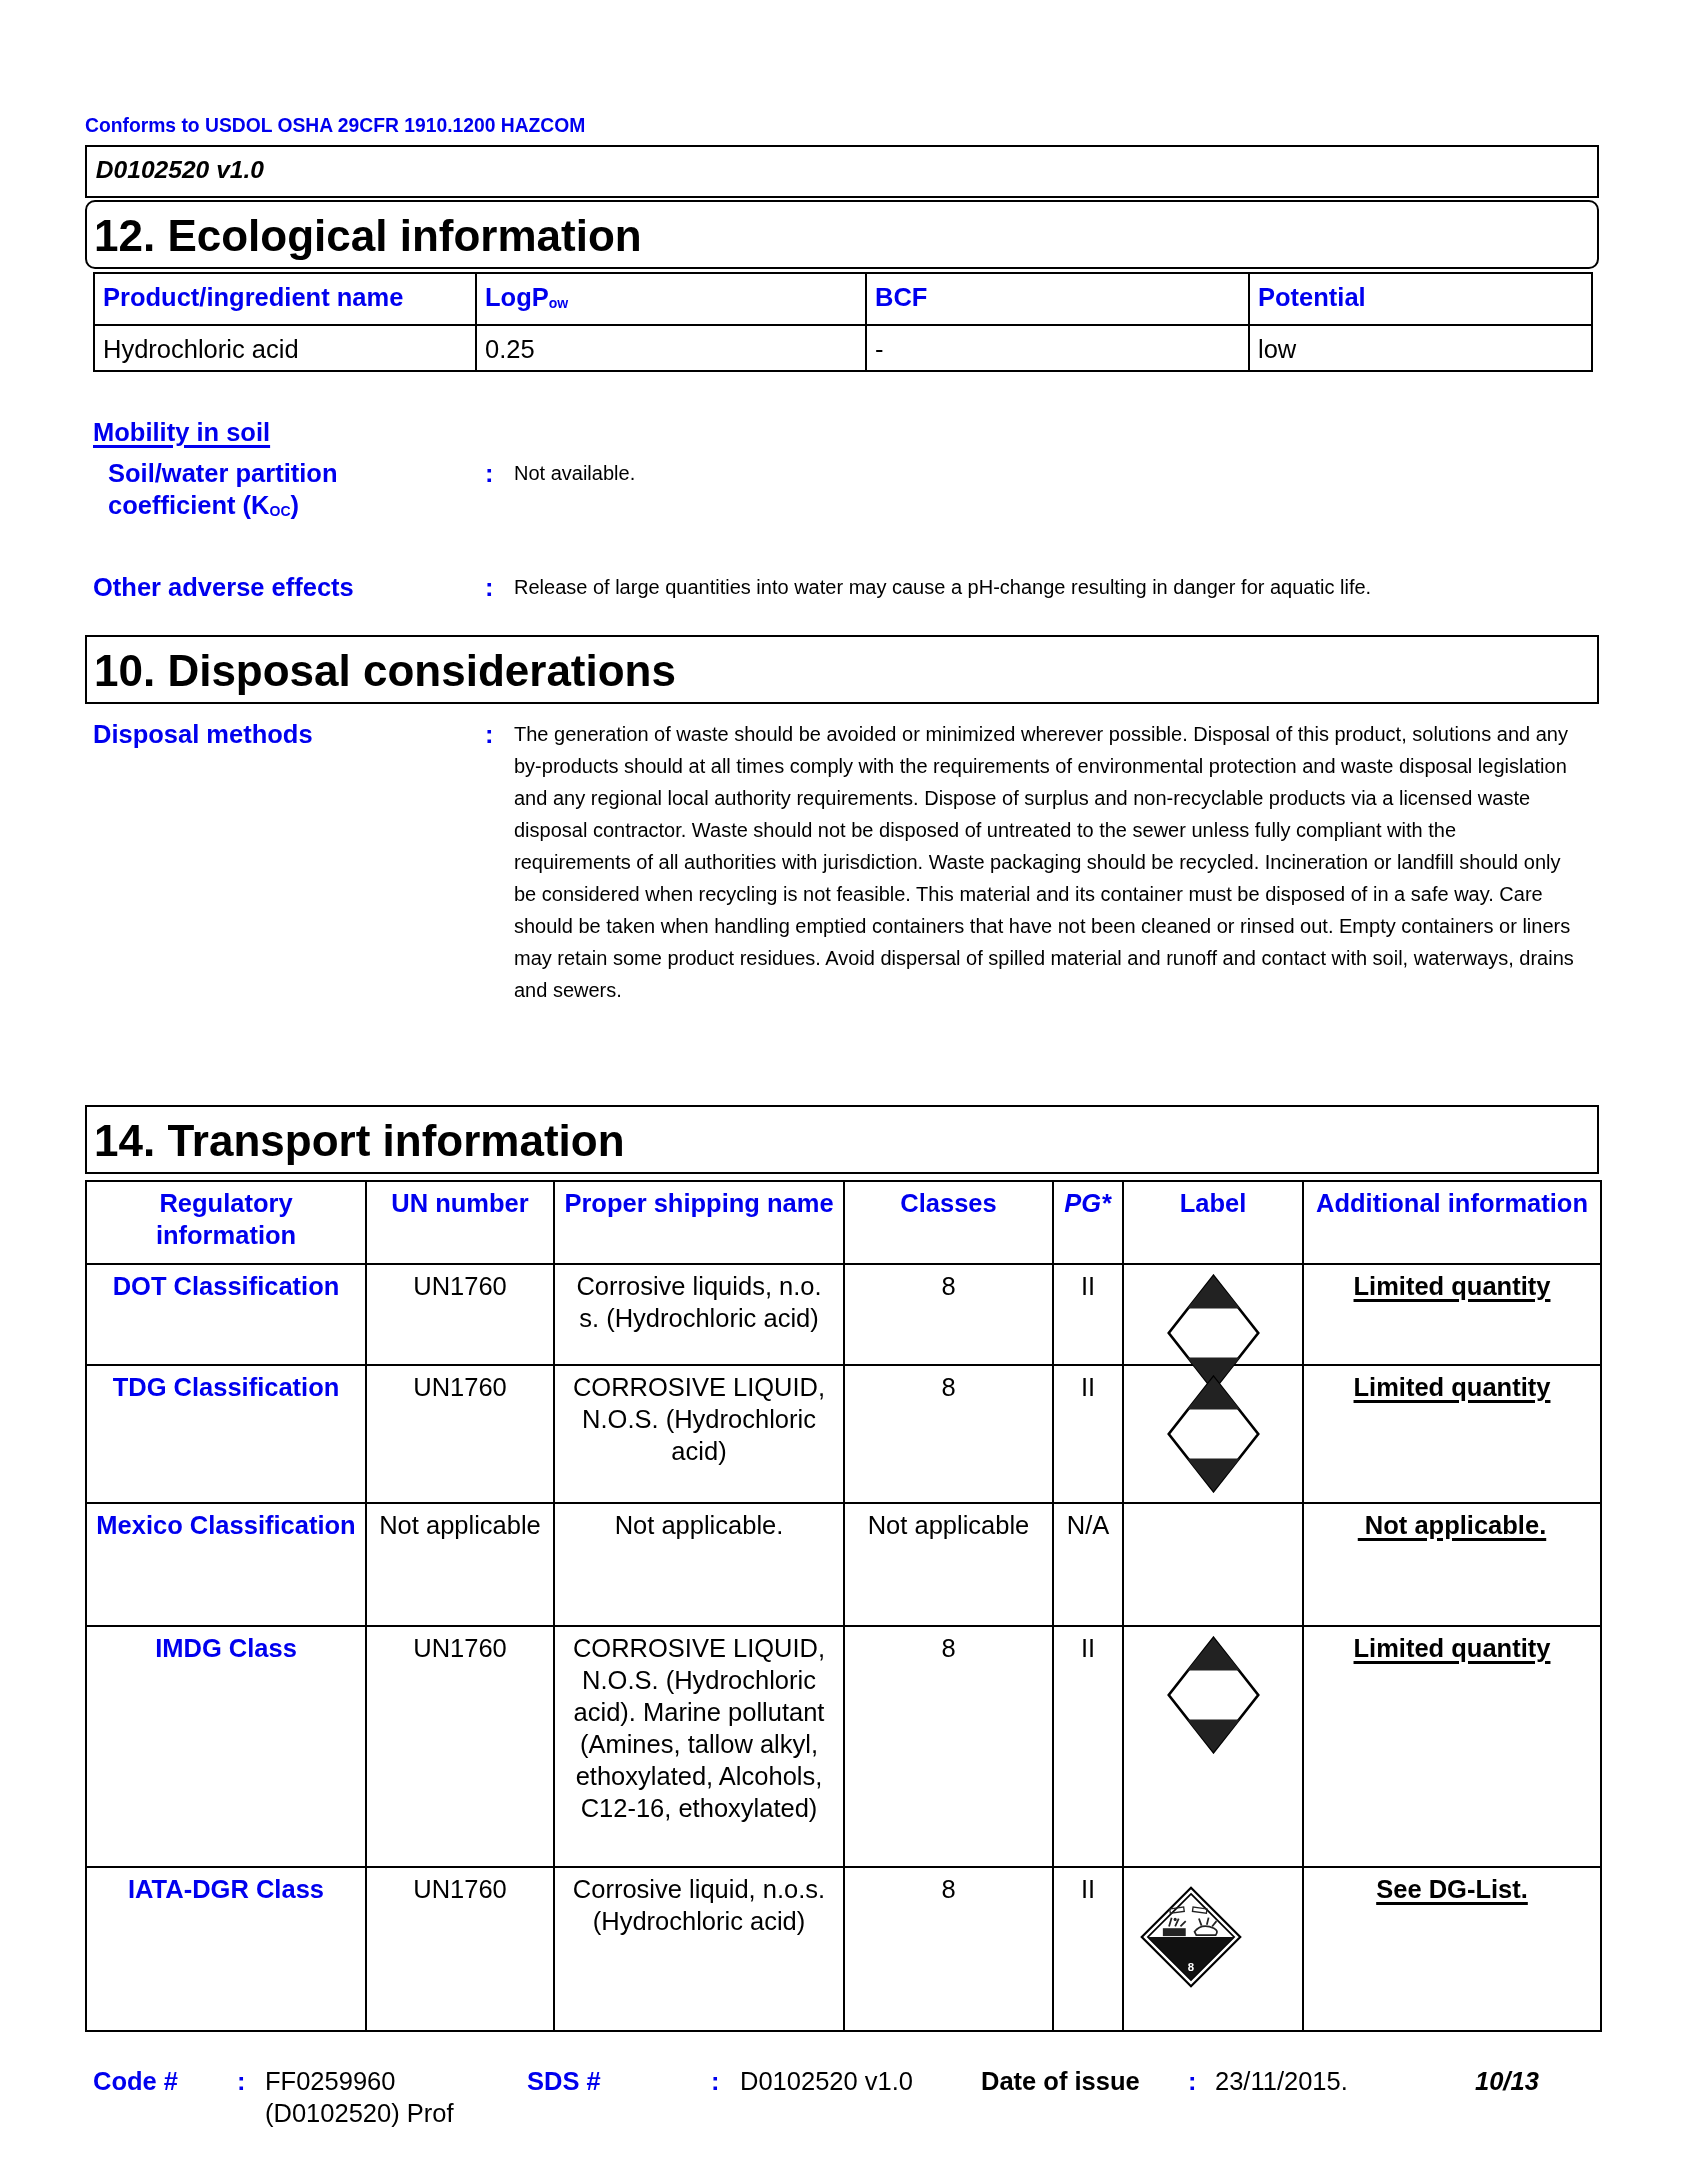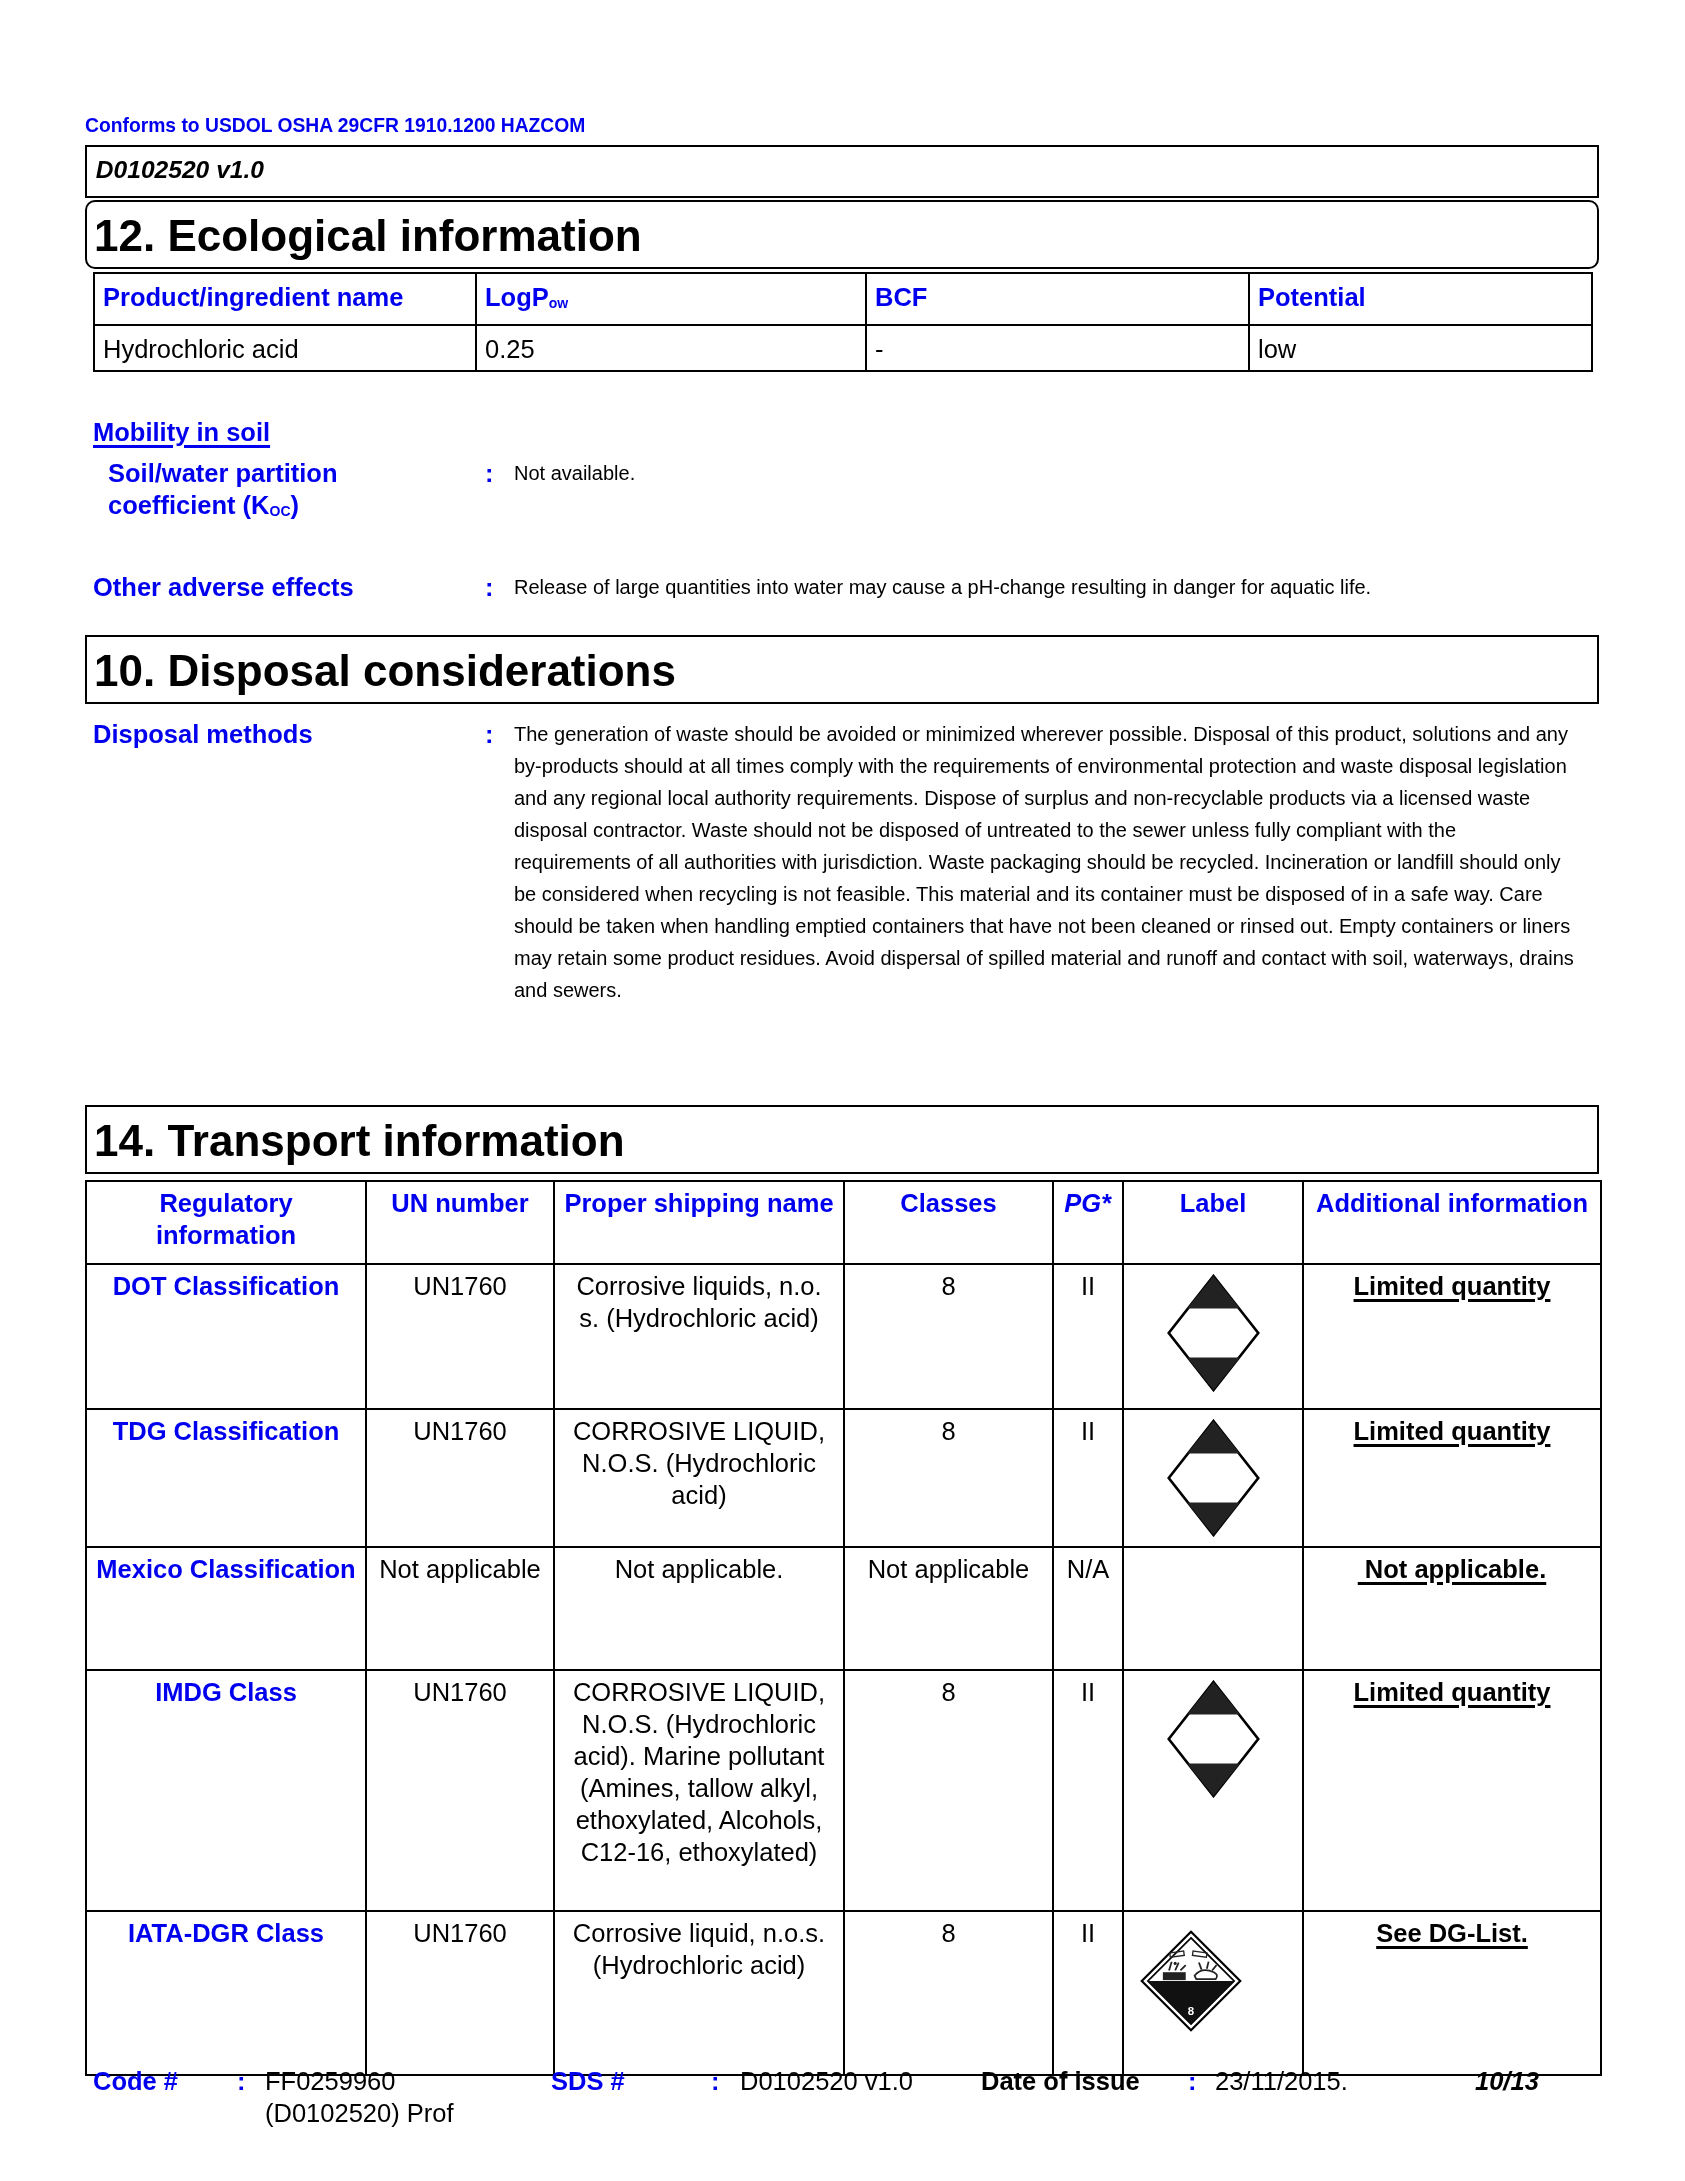--- a/index.html
+++ b/index.html
@@ -109,21 +109,21 @@
       <tr style="height:83px;">
     <td class="hd">Regulatory information</td>
     <td class="hd">UN number</td>
     <td class="hd">Proper shipping name</td>
     <td class="hd">Classes</td>
     <td class="hd" style="padding-left:1px;padding-right:1.8px;font-style:italic;">PG*</td>
     <td class="hd">Label</td>
     <td class="hd">Additional information</td>
   </tr>
 
-  <tr style="height:145px;padding-left:12px;">
+  <tr style="height:101px;padding-left:12px;">
     <td class="hd">DOT Classification</td>
     <td>UN1760</td>
     <td>Corrosive liquids, n.o. s. (Hydrochloric acid)</td>
     <td>8</td>
     <td>II</td>
     <td class="lbl-cell">
       <div class="diamond-wrap" style="top:8.8px;">
         <svg width="93" height="118" viewBox="0 0 106 134">
           <polygon points="53,2 104,67 53,132 2,67" fill="#fff" stroke="#000" stroke-width="3"></polygon>
           <polygon points="53,2 83,39 23,39" fill="#222"></polygon>
@@ -207,20 +207,20 @@
   </tr>
 </tbody>
   </table>
 
 <div class="footer blue bold" style="left:93px;">Code #</div>
 <div class="footer blue bold" style="left:237px;">:</div>
 <div class="footer" style="left:265px;">
   <div>FF0259960</div>
   <div>(D0102520) Prof</div>
 </div>
-<div class="footer blue bold" style="left:551px;">SDS #</div>
+<div class="footer blue bold" style="left:527px;">SDS #</div>
 <div class="footer blue bold" style="left:711px;">:</div>
 <div class="footer" style="left:740px;">D0102520 v1.0</div>
 <div class="footer bold" style="left:981px;">Date of issue</div>
 <div class="footer blue bold" style="left:1188px;">:</div>
 <div class="footer" style="left:1215px;">23/11/2015.</div>
 <div class="footer bold" style="left:1475px; font-style:italic;">10/13</div>
 
 
 </body></html>

